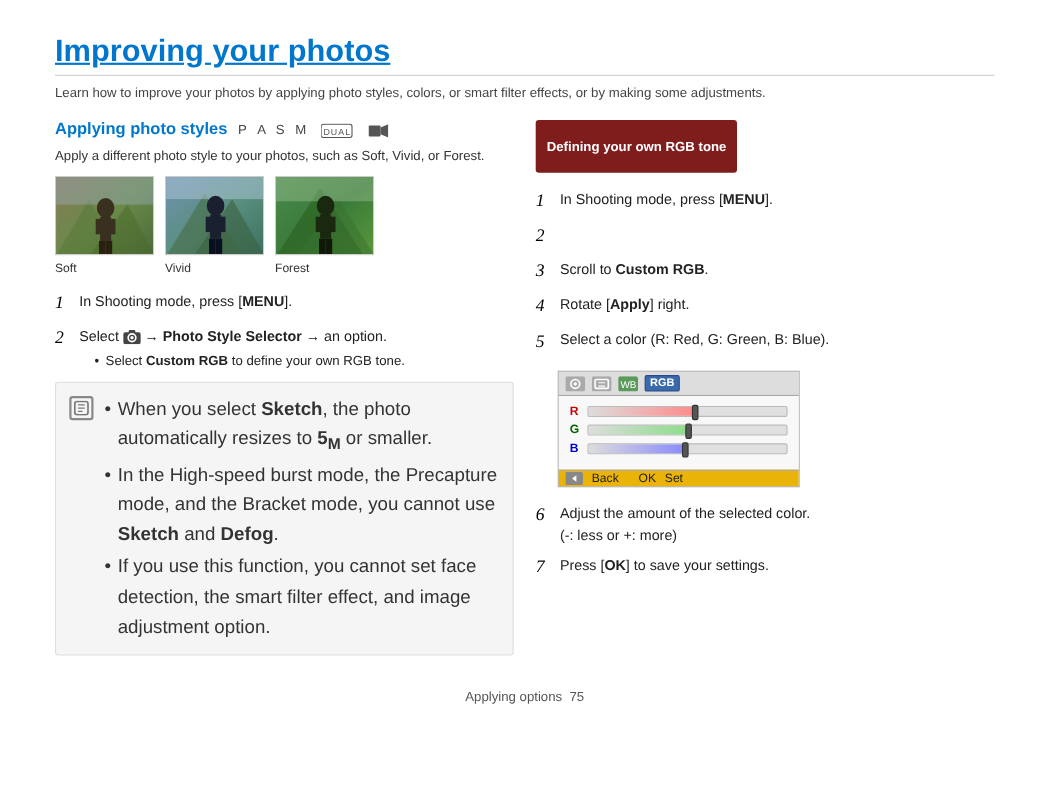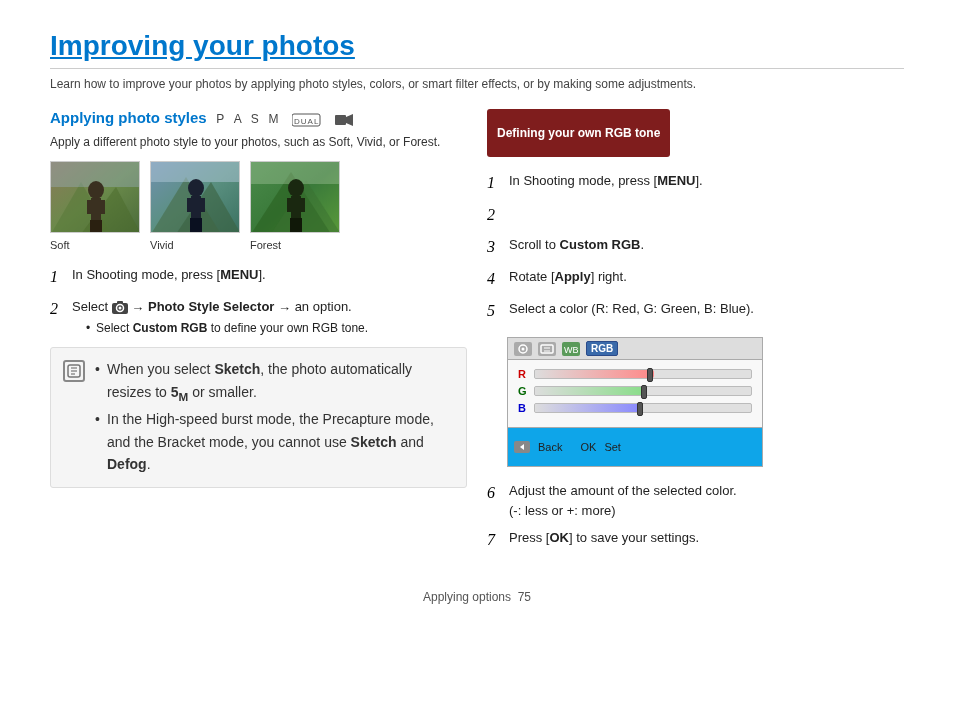--- a/index.html
+++ b/index.html
@@ -144,21 +144,21 @@
 
     
     .note-box {
       background: #f5f5f5;
       border: 1px solid #ddd;
       border-radius: 3px;
       padding: 10px 12px;
       margin-top: 10px;
       display: flex;
       gap: 10px;
-      font-size: 14px;
+      font-size: 17px;
       color: #333;
       line-height: 1.6;
     }
     .note-icon {
       min-width: 22px;
       width: 22px;
       height: 22px;
       border: 2px solid #888;
       border-radius: 3px;
       display: flex;
@@ -191,21 +191,21 @@
       font-weight: bold;
       padding: 17px 10px;
       border-radius: 3px;
       display: inline-block;
       margin-bottom: 14px;
     }
 
     
     .rgb-ui {
       border: 1px solid #aaa;
-      width: 256px;
+      width: 220px;
       margin: 14px 0 14px 20px;
       font-size: 11px;
     }
     .rgb-ui-titlebar {
       background: #ddd;
       border-bottom: 1px solid #aaa;
       padding: 3px 6px;
       display: flex;
       align-items: center;
       gap: 6px;
@@ -246,23 +246,23 @@
     .rgb-slider-thumb {
       position: absolute;
       top: -2px;
       width: 6px;
       height: 14px;
       background: #555;
       border: 1px solid #333;
       border-radius: 2px;
     }
     .rgb-ui-footer {
-      background: #0ea5e9;
+      background: #eab308;
       border-top: 1px solid #aaa;
-      padding: 13px 6px;
+      padding: 1px 6px;
       display: flex;
       align-items: center;
       gap: 8px;
     }
     .rgb-footer-label {
       font-size: 11px;
     }
 
     .footer-bar {
       display: flex;
@@ -412,20 +412,21 @@
           <rect x="1" y="1" width="12" height="12" rx="2" fill="none" stroke="#777" stroke-width="1.5"></rect>
           <line x1="4" y1="4" x2="10" y2="4" stroke="#777" stroke-width="1.2"></line>
           <line x1="4" y1="7" x2="10" y2="7" stroke="#777" stroke-width="1.2"></line>
           <line x1="4" y1="10" x2="8" y2="10" stroke="#777" stroke-width="1.2"></line>
         </svg>
       </div>
       <div class="note-content">
         <ul>
           <li>When you select <strong>Sketch</strong>, the photo automatically resizes to <strong>5<sub>M</sub></strong> or smaller.</li>
           <li>In the High-speed burst mode, the Precapture mode, and the Bracket mode, you cannot use <strong>Sketch</strong> and <strong>Defog</strong>.</li>
+          <li>If you use this function, you cannot set face detection, the smart filter effect, and image adjustment option.</li>
         </ul>
       </div>
     </div>
 
   </div>
 
   <div class="right-col">
 
     <div class="defining-badge">Defining your own RGB tone</div>
 

